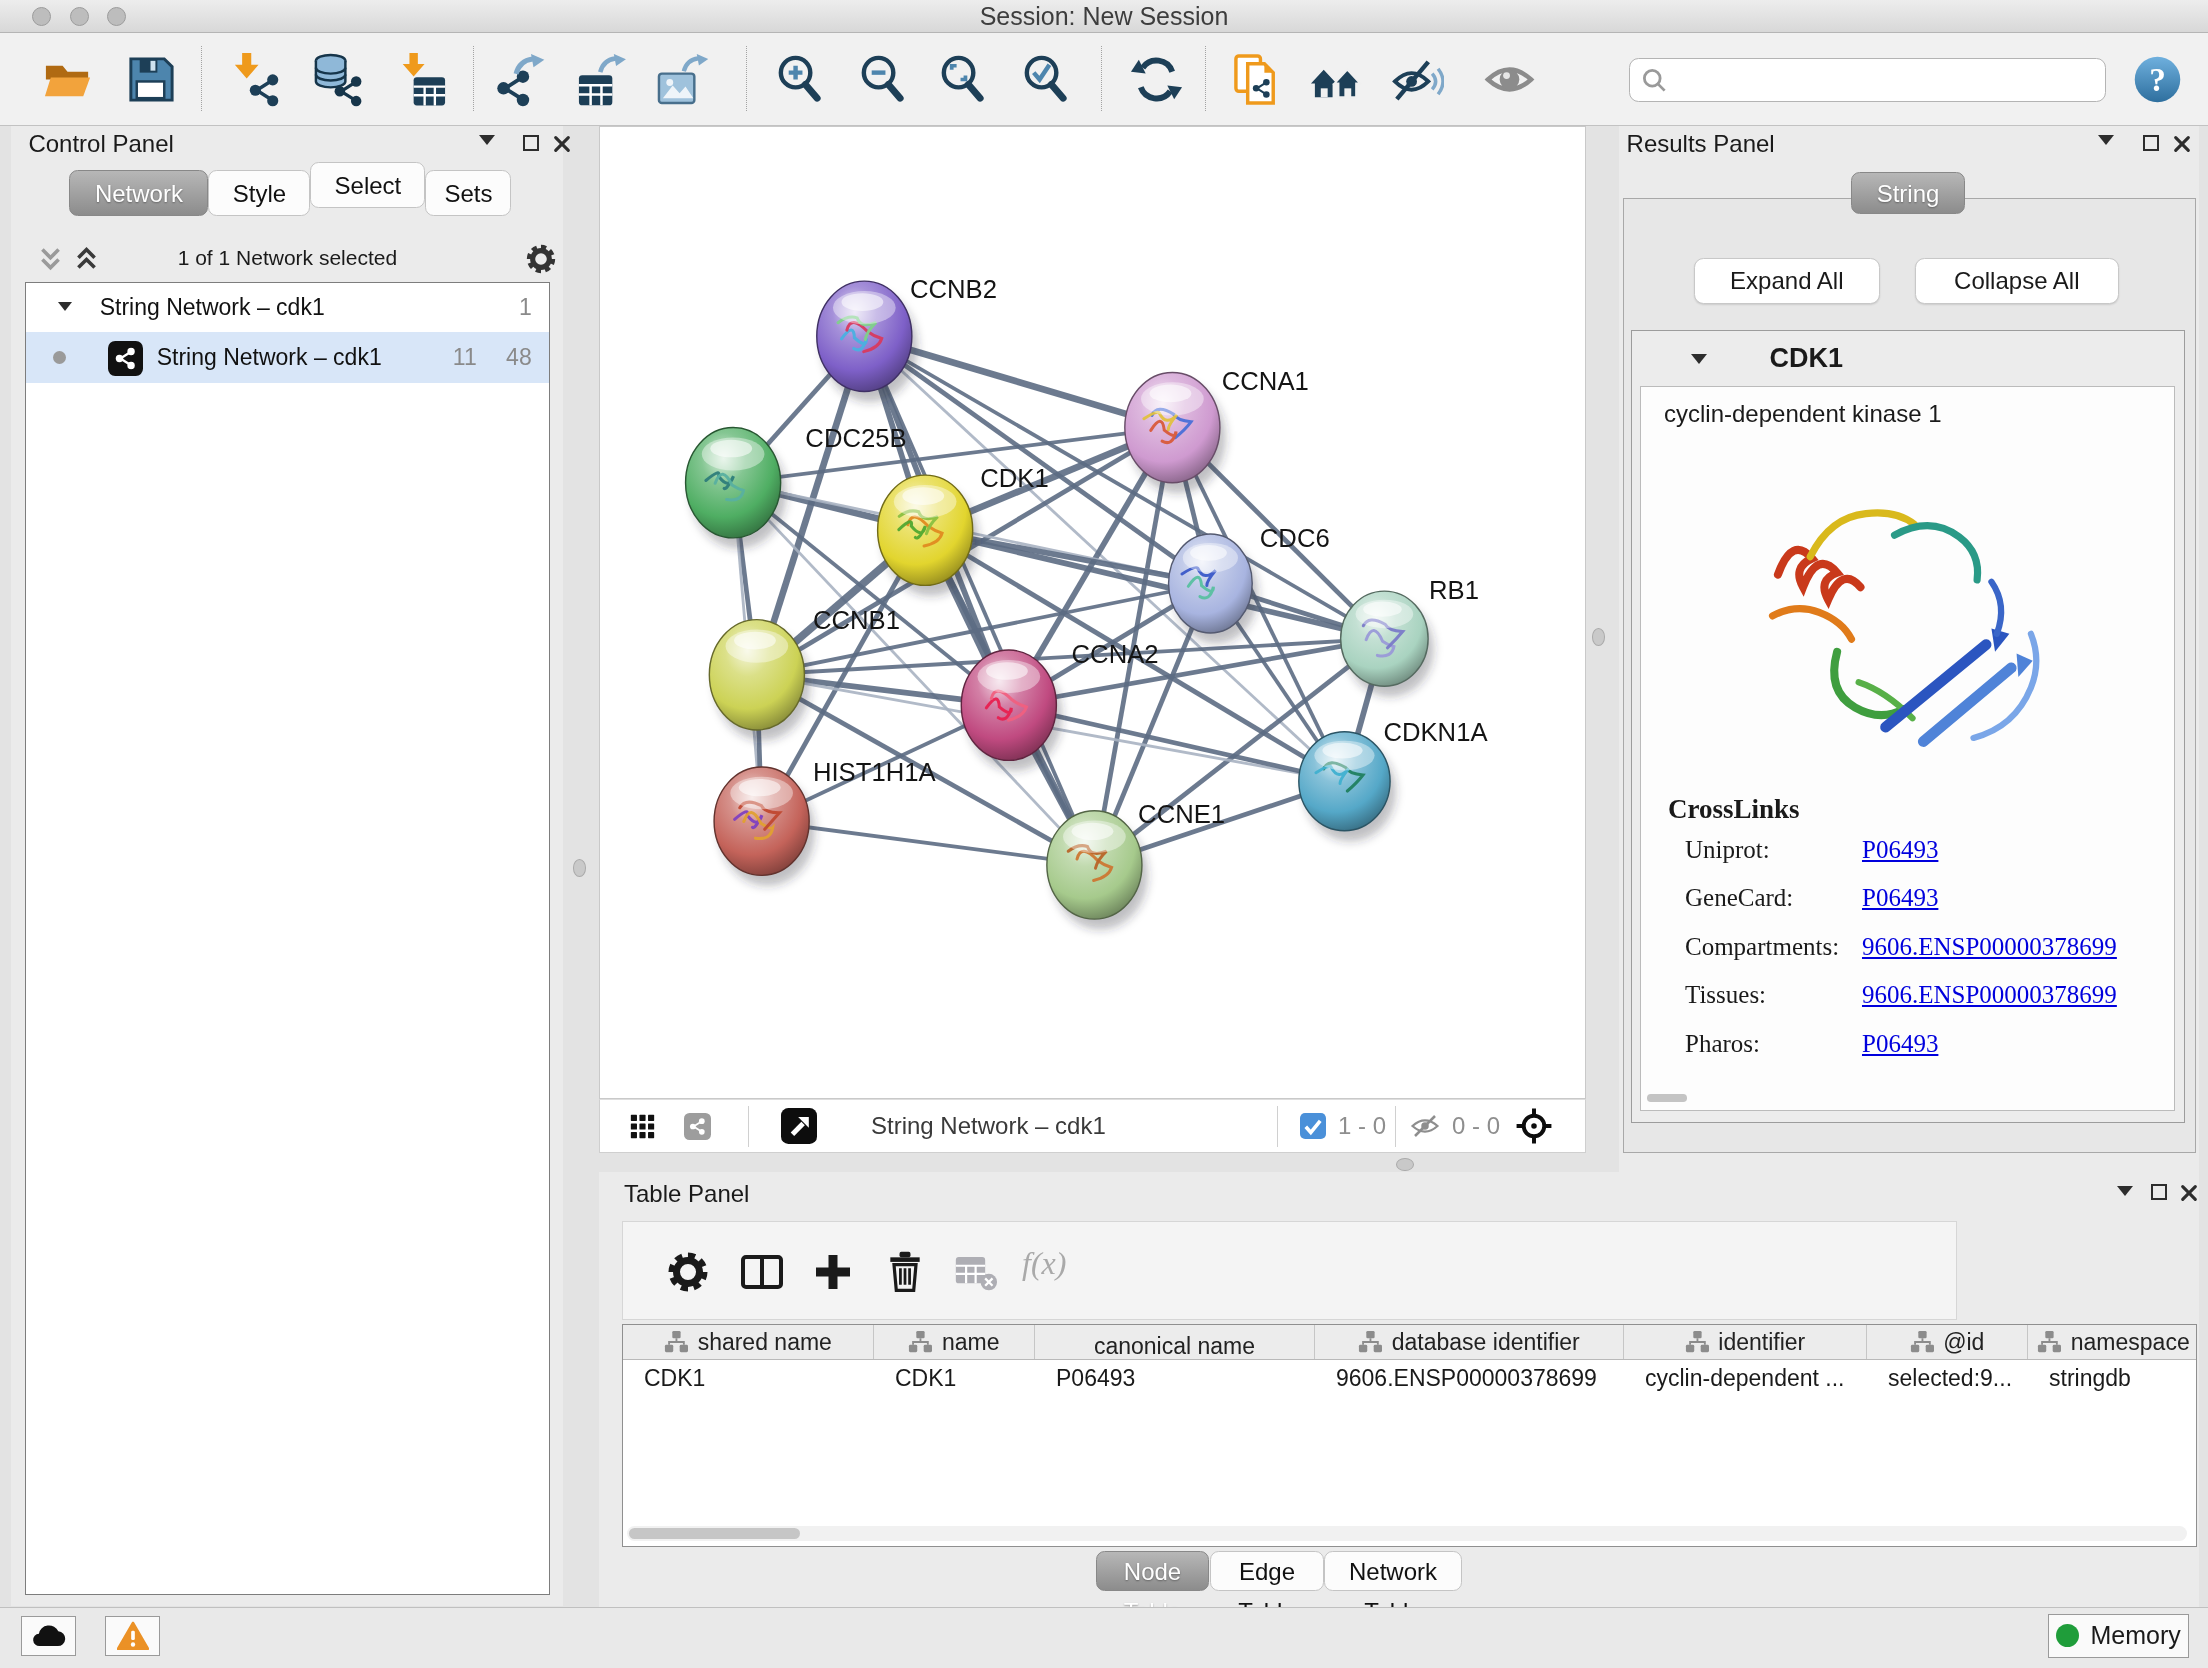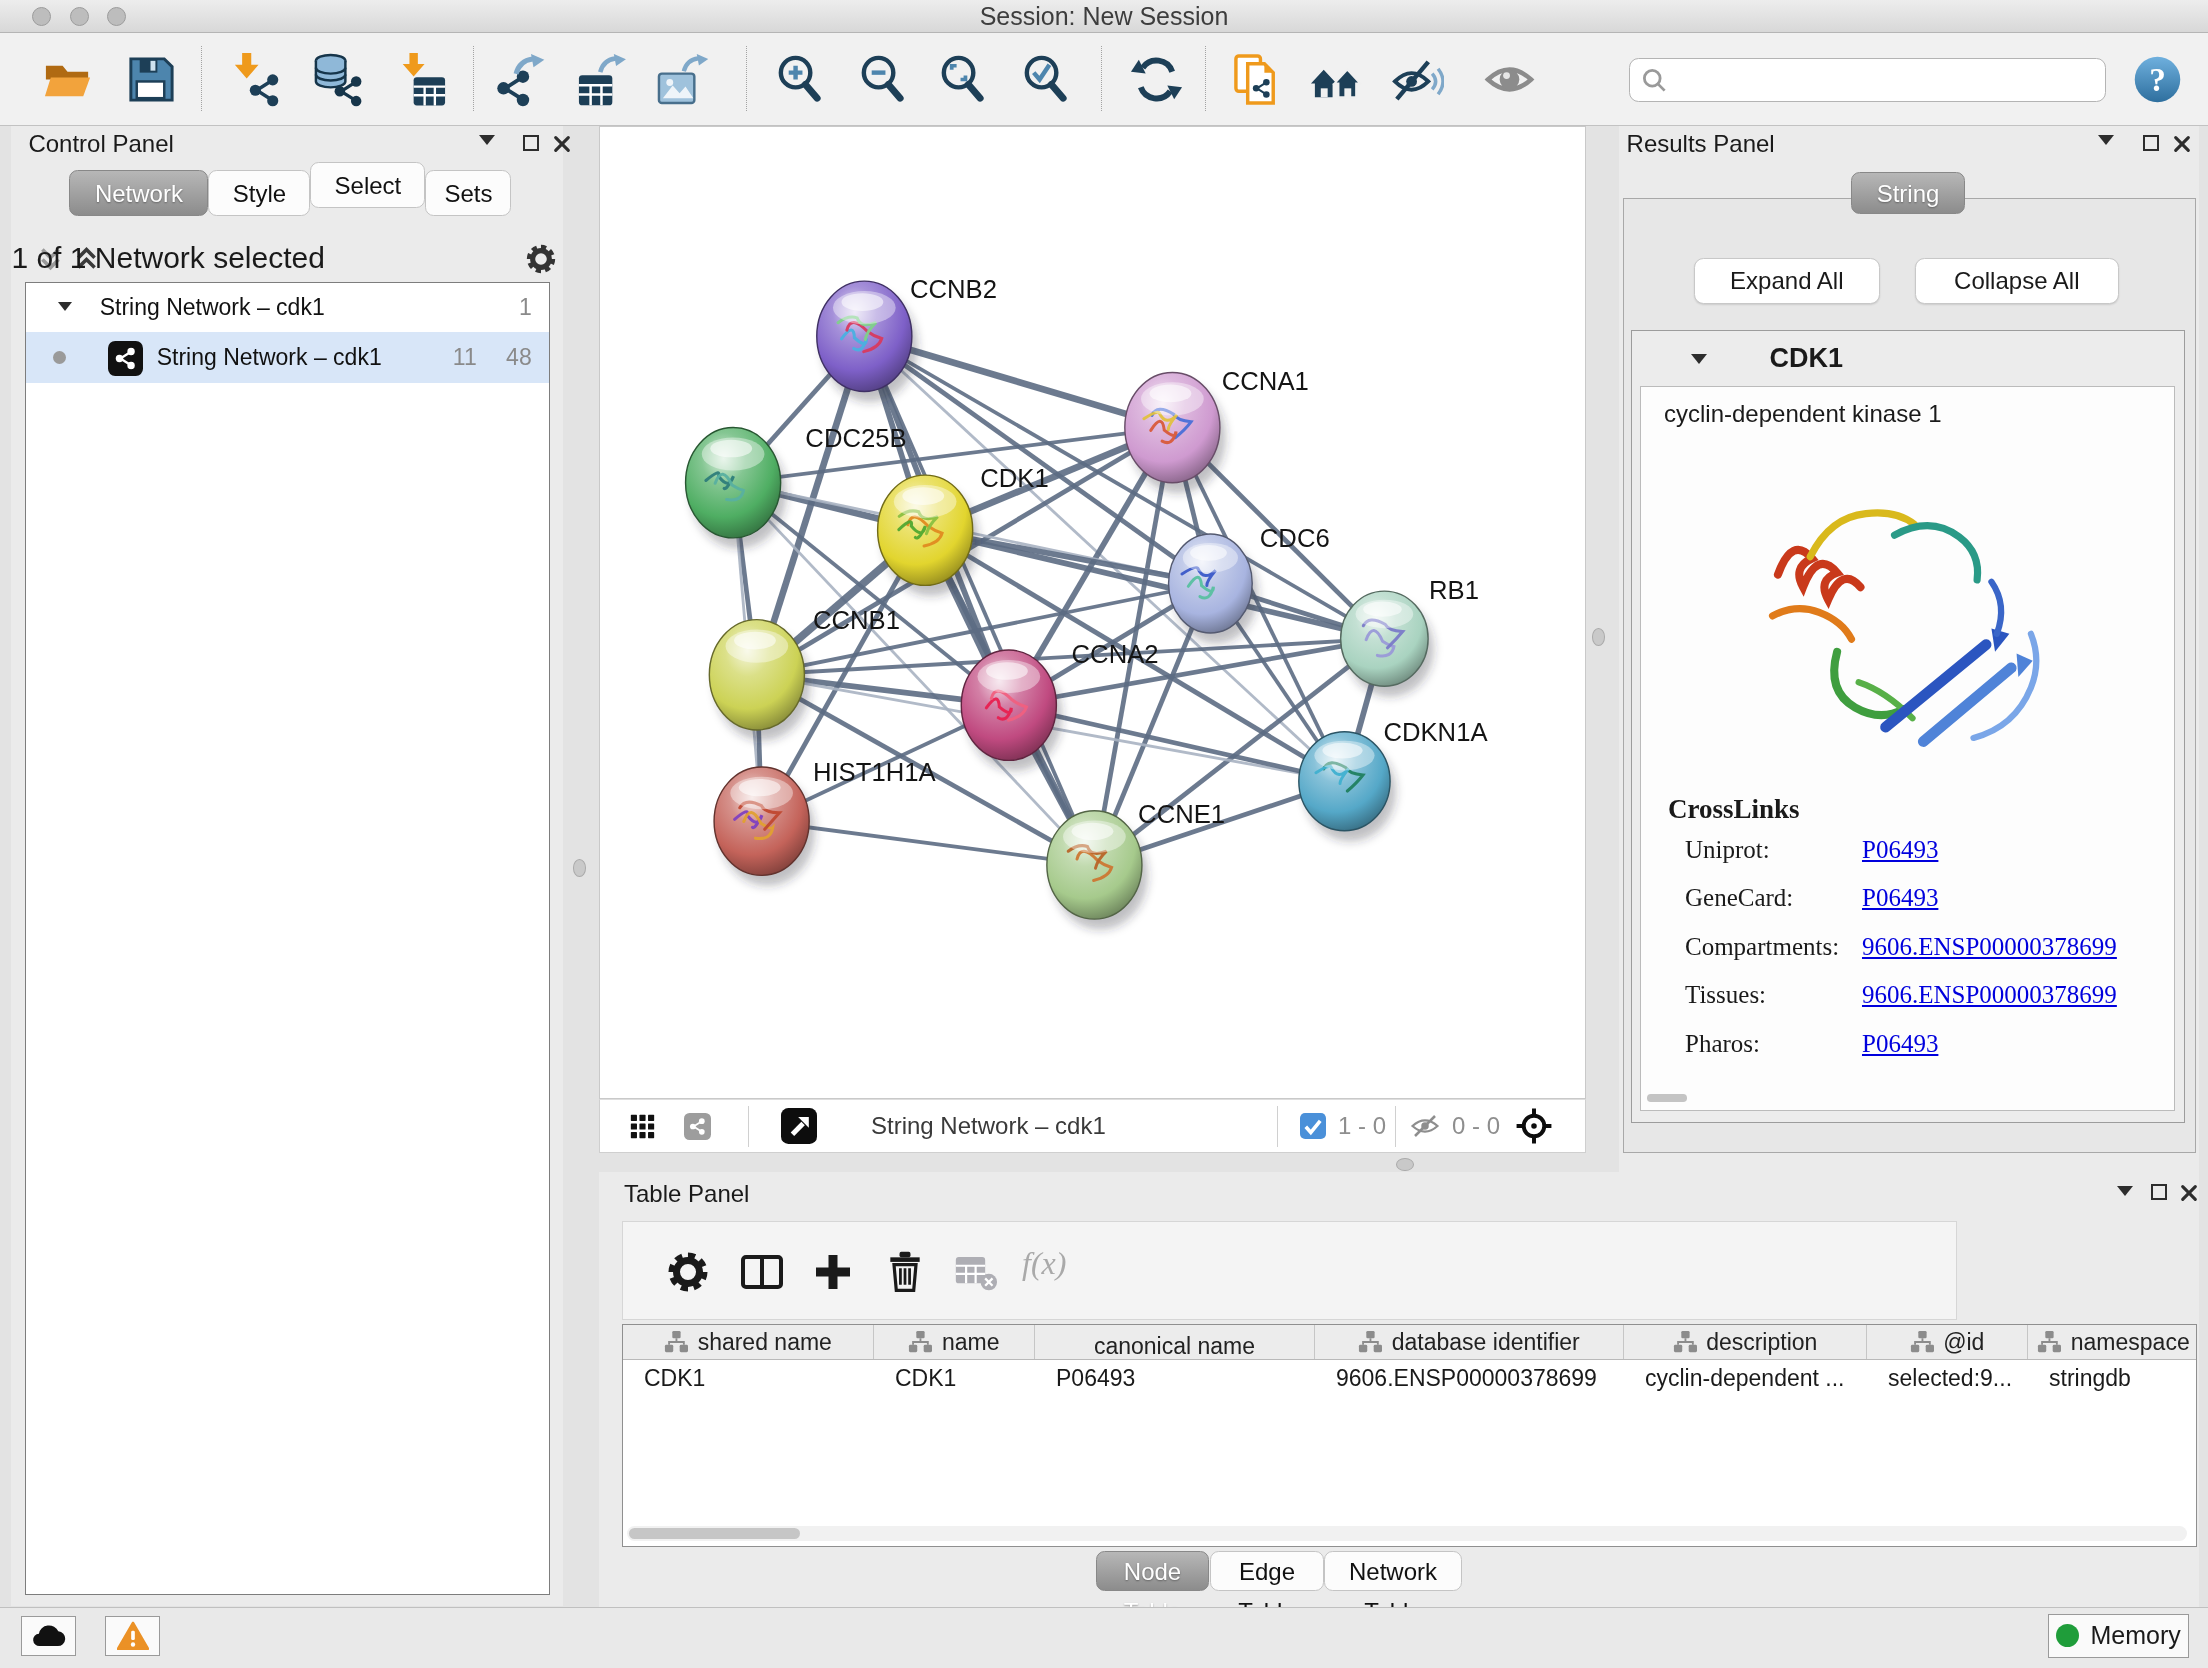--- a/index.html
+++ b/index.html
@@ -31,21 +31,21 @@
   .float-box{width:16px;height:16px;border:2.4px solid #2d2d2d;display:inline-block;box-sizing:border-box;}
   .hdr-ic{position:absolute;top:8.6px;}
   
   .tab{position:absolute;height:46px;line-height:46px;text-align:center;font-size:24px;
        background:#fcfcfc;border:1px solid #c4c4c4;border-radius:8.6px;box-sizing:border-box;color:#111;}
   .tab.sel{background:linear-gradient(#b7b7b7,#8c8c8c);color:#fff;border-color:#888;
            text-shadow:0 1px 1.9px rgba(0,0,0,.35);}
   
   .control-panel{position:absolute;left:11.4px;top:126px;width:552px;height:1480px;background:#ebebeb;}
   .cp-status{position:absolute;top:112px;left:0;width:100%;height:40px;}
-  .cp-status .txt{position:absolute;left:0;width:100%;text-align:left;font-size:30px;line-height:40px;}
+  .cp-status .txt{position:absolute;left:0;width:100%;text-align:center;font-size:21px;line-height:40px;}
   .tree-box{position:absolute;left:13.3px;top:156px;width:525px;height:1313px;background:#fff;
             border:1.9px solid #7d7d7d;box-sizing:border-box;}
   .tree-row{position:absolute;left:0;width:100%;height:49px;}
   .tree-row .lbl{position:absolute;font-size:23px;line-height:49px;color:#111;}
   .tree-row .num{position:absolute;font-size:23px;line-height:49px;color:#8a8a8a;}
   .row-sel{background:#d8e6f8;}
   
   .net-canvas{position:absolute;left:599px;top:126px;width:987px;height:973px;background:#fff;
               border:1px solid #c9c9c9;box-sizing:border-box;}
   .net-bar{position:absolute;left:599px;top:1099px;width:987px;height:54px;background:#fff;
@@ -835,21 +835,21 @@
           <div class="th" style="width: 309px;">
             <svg width="24" height="24" viewBox="0 0 26 26" style="color:#8c8c8c">
               <use href="#sym-org-node"></use>
             </svg>
             <span>database identifier</span>
           </div>
           <div class="th" style="width: 243px;">
             <svg width="24" height="24" viewBox="0 0 26 26" style="color:#8c8c8c">
               <use href="#sym-org-node"></use>
             </svg>
-            <span>description</span>
+            <span>identifier</span>
           </div>
           <div class="th" style="width: 161px;">
             <svg width="24" height="24" viewBox="0 0 26 26" style="color:#8c8c8c">
               <use href="#sym-org-node"></use>
             </svg>
             <span>@id</span>
           </div>
           <div class="th" style="width: 172px;">
             <svg width="24" height="24" viewBox="0 0 26 26" style="color:#8c8c8c">
               <use href="#sym-org-node"></use>

